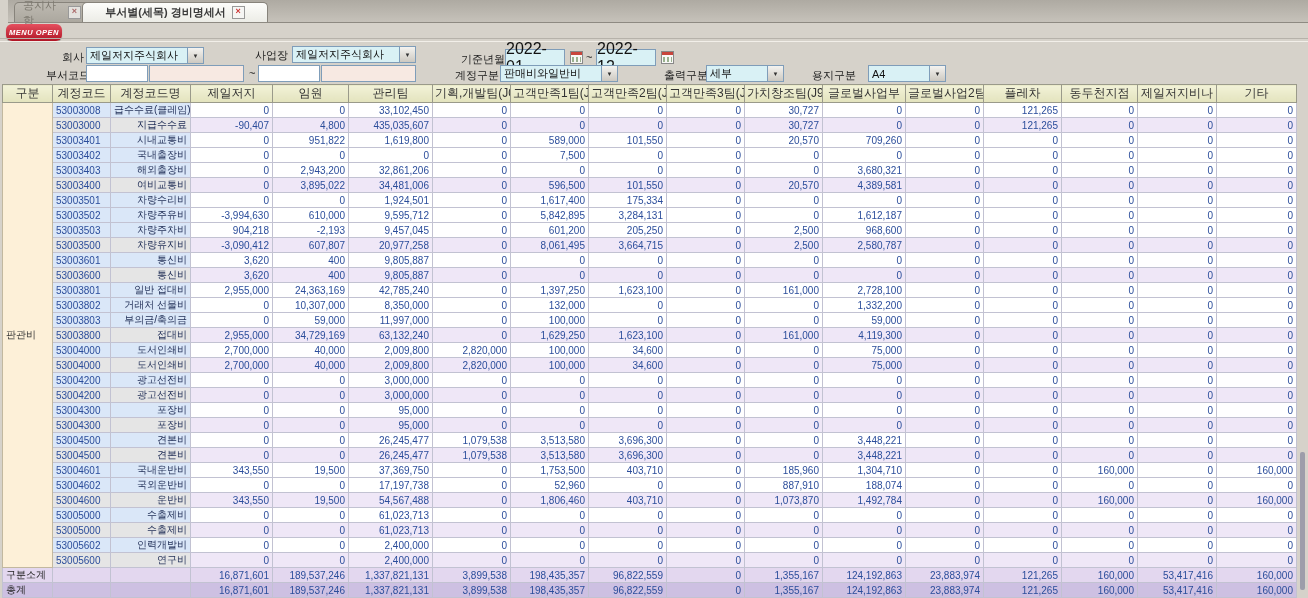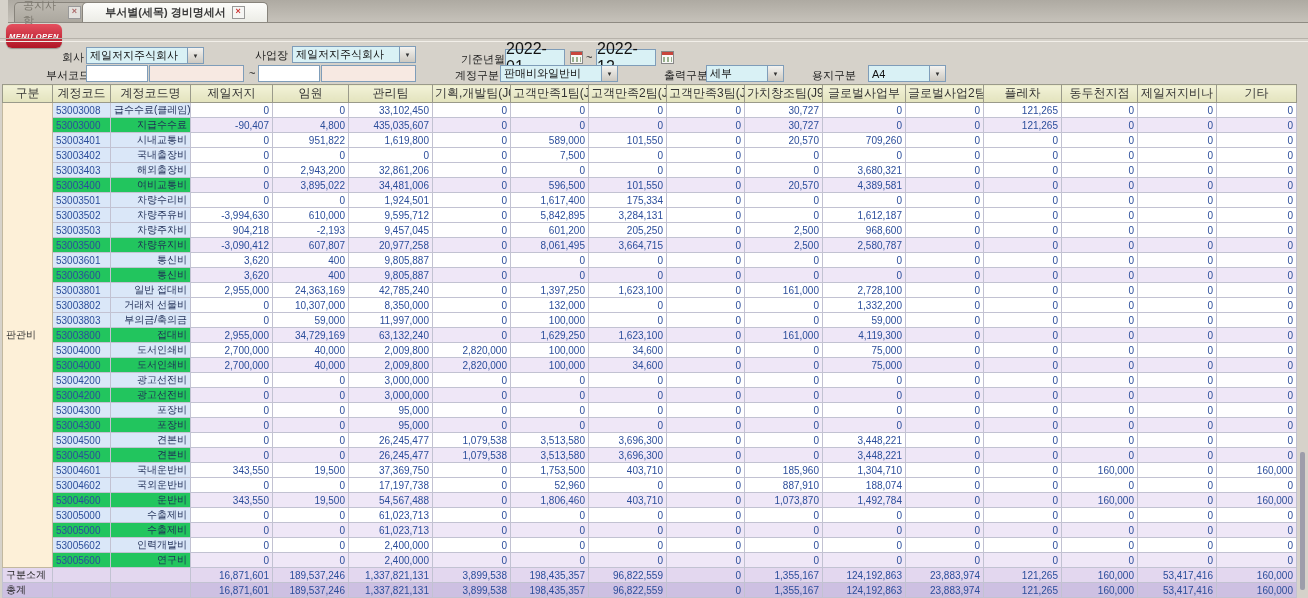--- a/index.html
+++ b/index.html
@@ -15,21 +15,21 @@
   .tab{position:absolute;top:2px;height:19px;display:flex;align-items:center;gap:6px;
     padding:0 8px;border:1px solid #87837b;border-bottom:none;
     border-radius:5px 5px 0 0;font-size:11px;}
   .tab.inactive{left:6px;width:58px;background:linear-gradient(#bdb9b1,#aca89f);color:#7d7970;}
   .tab.active{left:74px;width:168px;background:linear-gradient(#fdfdfb,#ececе6);background:linear-gradient(#fdfdfb,#ecece6);
     color:#3a3a3a;font-weight:bold;justify-content:center;}
   .closebox{width:11px;height:11px;background:#f6f6f4;border:1px solid #999;
     color:#c33;font-size:9px;line-height:9px;text-align:center;font-weight:bold;flex:0 0 auto;}
   .tab.inactive .closebox{color:#a66;background:#e4e2de;}
   
-  .menubtn{position:absolute;top:24px;left:6px;width:56px;height:24px;
+  .menubtn{position:absolute;top:24px;left:6px;width:56px;height:17px;
     background:linear-gradient(#e5505f,#b01525);border-radius:6px;
     color:#fff;font-size:7.5px;font-weight:bold;font-style:italic;
     display:flex;align-items:center;justify-content:center;letter-spacing:.5px;
     box-shadow:0 1px 1px rgba(0,0,0,.3);}
   .groove{position:absolute;left:0;right:0;height:2px;
     border-top:1px solid #b6b2aa;border-bottom:1px solid #f2efe9;}
   
   .flabel{position:absolute;font-size:11px;color:#222;white-space:nowrap;}
   .combo{position:absolute;height:17px;background:#d9f1f5;border:1px solid #7f9db9;
     font-size:11px;color:#111;display:flex;align-items:center;box-sizing:border-box;}
@@ -55,21 +55,21 @@
     border:1px solid #9a9a8a;color:#333;font-weight:normal;
     font-size:12px;padding:0 2px;overflow:hidden;white-space:nowrap;}
   .grid td{height:14px;border:1px solid #c2c2d2;padding:0 3px;overflow:hidden;
     white-space:nowrap;box-sizing:border-box;}
   .grid td.code{text-align:left;color:#2b4d9b;}
   .grid td.name{text-align:right;color:#1e2c55;}
   .grid td.num{text-align:right;color:#2b4d9b;}
   tr.detail td.num{background:#ffffff;}
   tr.detail td.code,tr.detail td.name{background:#dae7f8;}
   tr.subtotal td.num{background:#efe7f7;}
-  tr.subtotal td.code,tr.subtotal td.name{background:#22c55e;}
+  tr.subtotal td.code,tr.subtotal td.name{background:#e5e5e5;}
   td.gubun{background:#fdf0d8;color:#333;text-align:left;vertical-align:middle;
     border:1px solid #c2b89f;}
   tr.footer1 td{background:#e3d7ef;color:#1e2c55;font-size:10px;}
   tr.footer2 td{background:#cdc0e2;color:#1e2c55;}
   tr.footer1 td.flabel2,tr.footer2 td.flabel2{text-align:left;color:#222;}
   tr.footer1 td.num,tr.footer2 td.num{color:#2b4d9b;}
   
   .vthumb{position:absolute;right:3px;top:452px;width:5px;height:138px;
     background:#9d9daa;border-radius:2px;}
 </style>

